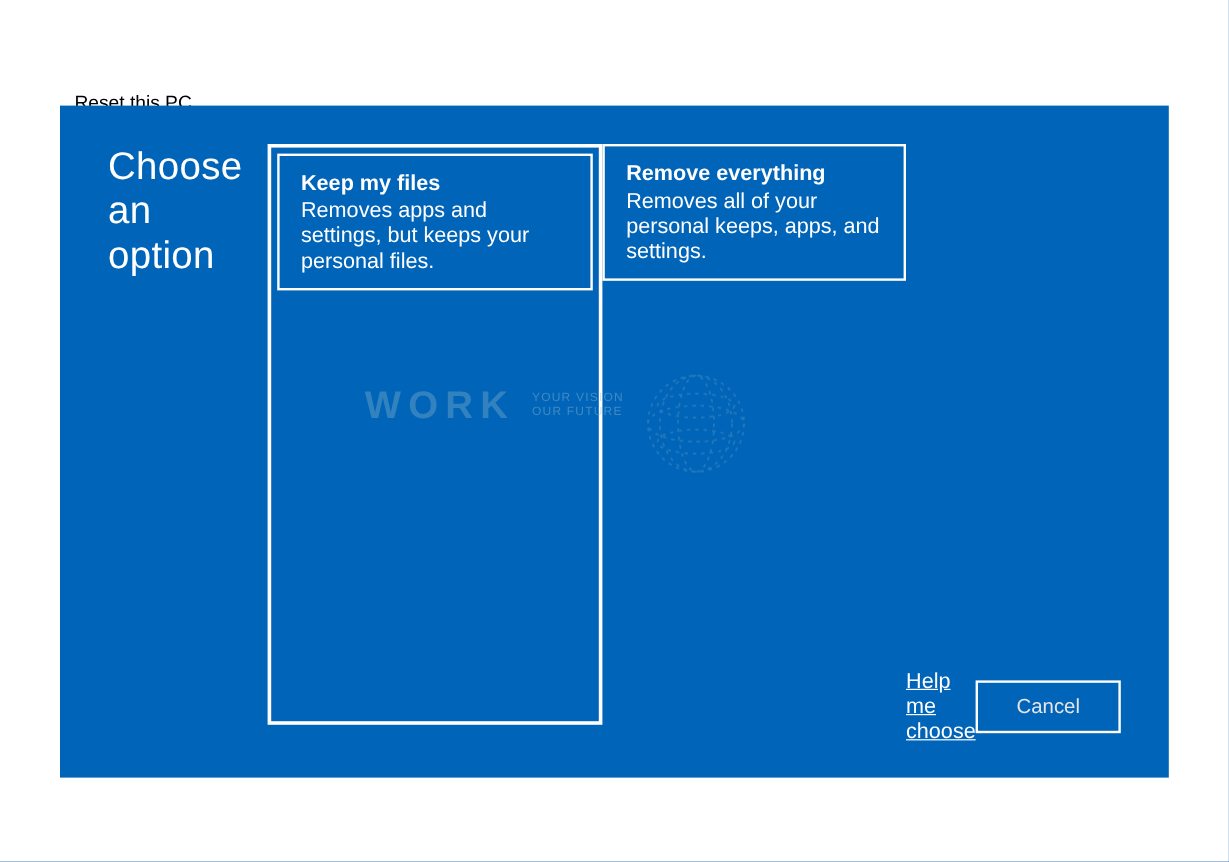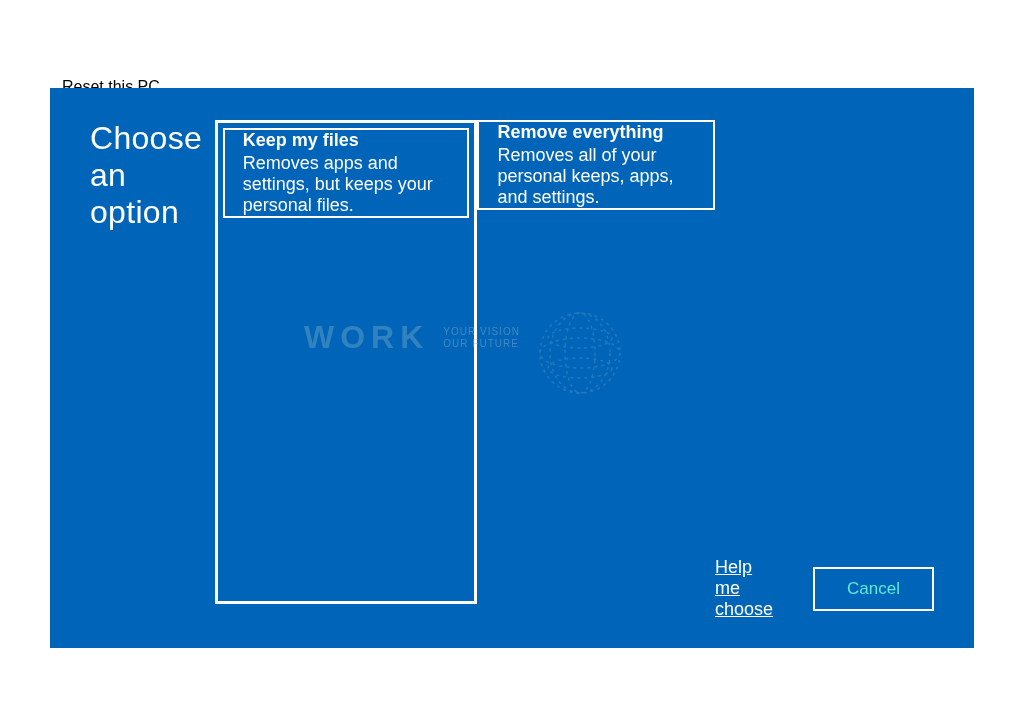--- a/index.html
+++ b/index.html
@@ -44,21 +44,21 @@
     }
     .option-container {
       margin-bottom: 16px;
     }
     .option-highlight {
       border: 3px solid #ffffff;
       padding: 5px;
     }
     .option-button {
       border: 2px solid #ffffff;
-      padding: 0 18px;
+      padding: 12px 18px;
       cursor: pointer;
       background: transparent;
       width: 100%;
       text-align: left;
       display: block;
     }
     .option-title {
       color: #ffffff;
       font-size: 18px;
       font-weight: 600;
@@ -78,27 +78,26 @@
     .help-link {
       color: #ffffff;
       font-size: 18px;
       font-weight: 300;
       text-decoration: underline;
       cursor: pointer;
     }
     .cancel-button {
       border: 2px solid #ffffff;
       background: transparent;
-      color: #5eead4;
+      color: #e5e5e5;
       font-size: 17px;
       font-weight: 300;
       padding: 10px 32px;
       cursor: pointer;
       font-family: inherit;
-      margin-left: 40px;
     }
     .watermark {
       position: absolute;
       top: 323px;
       left: 304px;
       opacity: 0.45;
       pointer-events: none;
       z-index: 10;
     }
     .wm-line1 {

